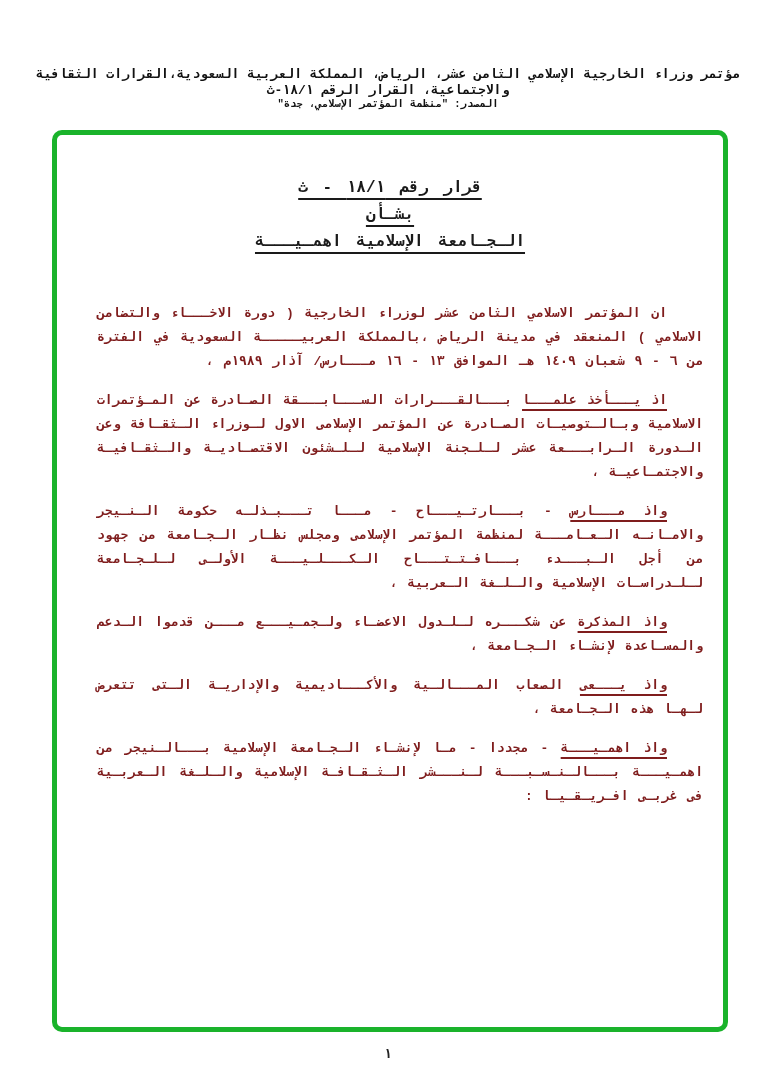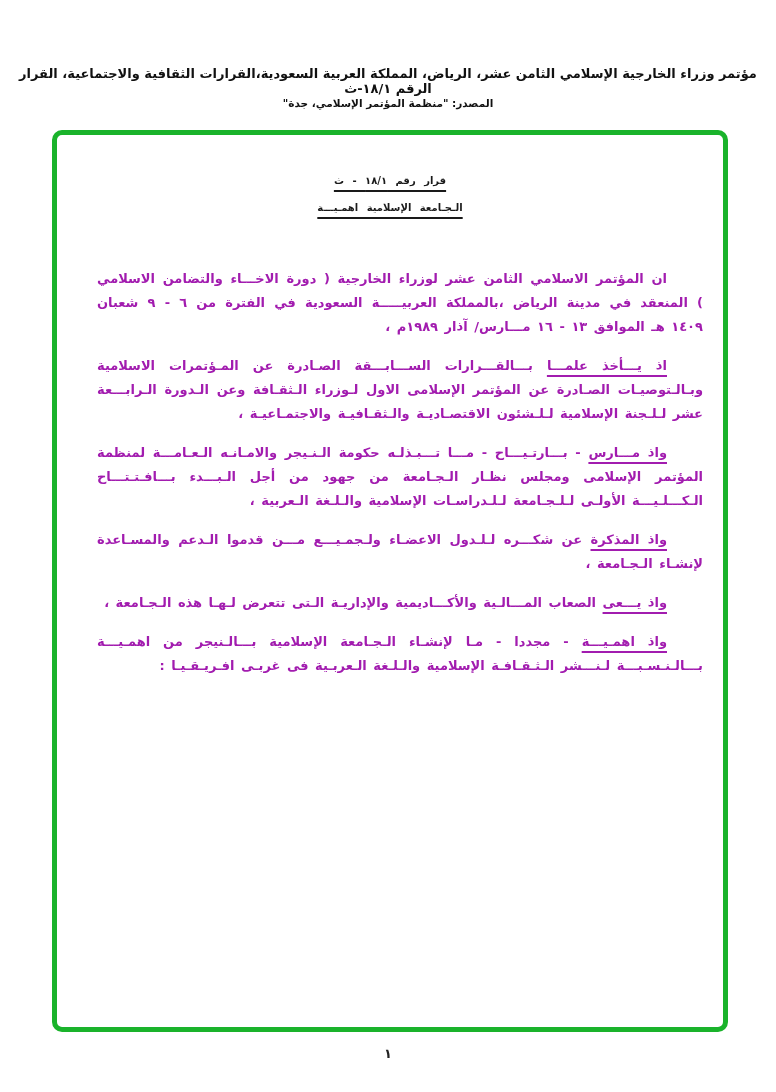--- a/index.html
+++ b/index.html
@@ -7,20 +7,21 @@
     width: 776px; height: 1092px;
     background: #ffffff;
     font-family: "DejaVu Sans", sans-serif;
     color: #161616;
     overflow: hidden;
   }
   .page {
     position: relative;
     width: 776px; height: 1092px;
     background: #ffffff;
+    font-family: Liberation Mono, monospace;
   }
   .hdr1 {
     position: absolute;
     top: 66px; left: 10px; right: 10px;
     direction: rtl;
     text-align: center;
     font-size: 13px;
     font-weight: bold;
     color: #111111;
     letter-spacing: 0px;
@@ -37,42 +38,42 @@
   .frame {
     position: absolute;
     left: 52px; top: 130px;
     width: 666px; height: 892px;
     border: 5px solid #1ab32b;
     border-radius: 10px;
     background: #ffffff;
     box-sizing: content-box;
   }
   .title-block {
-    margin-top: 32px;
+    margin-top: 40px;
     direction: rtl;
     text-align: center;
     font-weight: bold;
-    font-size: 10px;
+    font-size: 16px;
     line-height: 27px;
     color: #1a1a1a;
     word-spacing: 5px;
   }
   .title-line {
     text-decoration: underline;
     text-decoration-thickness: 2px;
     text-underline-offset: 6px;
   }
   .doc-body {
     margin: 46px 20px 0 40px;
     direction: rtl;
     text-align: justify;
     font-size: 13px;
     font-weight: bold;
     line-height: 24px;
-    color: #a21caf;
+    color: #7f1d1d;
     word-spacing: 2px;
   }
   .doc-body p {
     margin: 0 0 15px 0;
     text-indent: 36px;
   }
   .lead {
     text-decoration: underline;
     text-decoration-thickness: 1.5px;
     text-underline-offset: 5px;
@@ -92,20 +93,21 @@
 <div class="page">
 
   <div class="hdr1">مؤتمر وزراء الخارجية الإسلامي الثامن عشر، الرياض، المملكة العربية السعودية،القرارات الثقافية والاجتماعية، القرار الرقم ١٨/١-ث</div>
 
   <div class="hdr2">المصدر: "منظمة المؤتمر الإسلامي، جدة"</div>
 
   <div class="frame">
 
     <div class="title-block">
       <div class="title-line">قرار رقم ١٨/١ - ث</div>
+      <div class="title-line">بشـأن</div>
       <div class="title-line">الـجـامعة الإسلامية اهمـيـــة</div>
     </div>
 
     <div class="doc-body" id="paragraphs">
       <p><span>ان المؤتمر الاسلامي الثامن عشر لوزراء الخارجية ( دورة الاخـــاء والتضامن الاسلامي ) المنعقد في مدينة الرياض ،بالمملكة العربيـــــة السعودية في الفترة من ٦ - ٩ شعبان ١٤٠٩ هـ الموافق ١٣ - ١٦ مـــارس/ آذار ١٩٨٩م ،</span></p>
 
       <p><span class="lead">اذ يـــأخذ علمـــا</span><span> بـــالقـــرارات الســـابـــقة الصـادرة عن المـؤتمرات الاسلامية وبـالـتوصيـات الصـادرة عن المؤتمر الإسلامى الاول لـوزراء الـثقـافة وعن الـدورة الـرابـــعة عشر لـلـجنة الإسلامية لـلـشئون الاقتصـاديـة والـثقـافيـة والاجتمـاعيـة ،</span></p>
 
       <p><span class="lead">واذ مـــارس</span><span> - بـــارتـيـــاح - مـــا تـــبـذلـه حكومة الـنـيجر والامـانـه الـعـامـــة لمنظمة المؤتمر الإسلامى ومجلس نظـار الـجـامعة من جهود من أجل الـبـــدء بـــافـتـتـــاح الـكـــلـيـــة الأولـى لـلـجـامعة لـلـدراسـات الإسلامية والـلـغة الـعربية ،</span></p>
 

